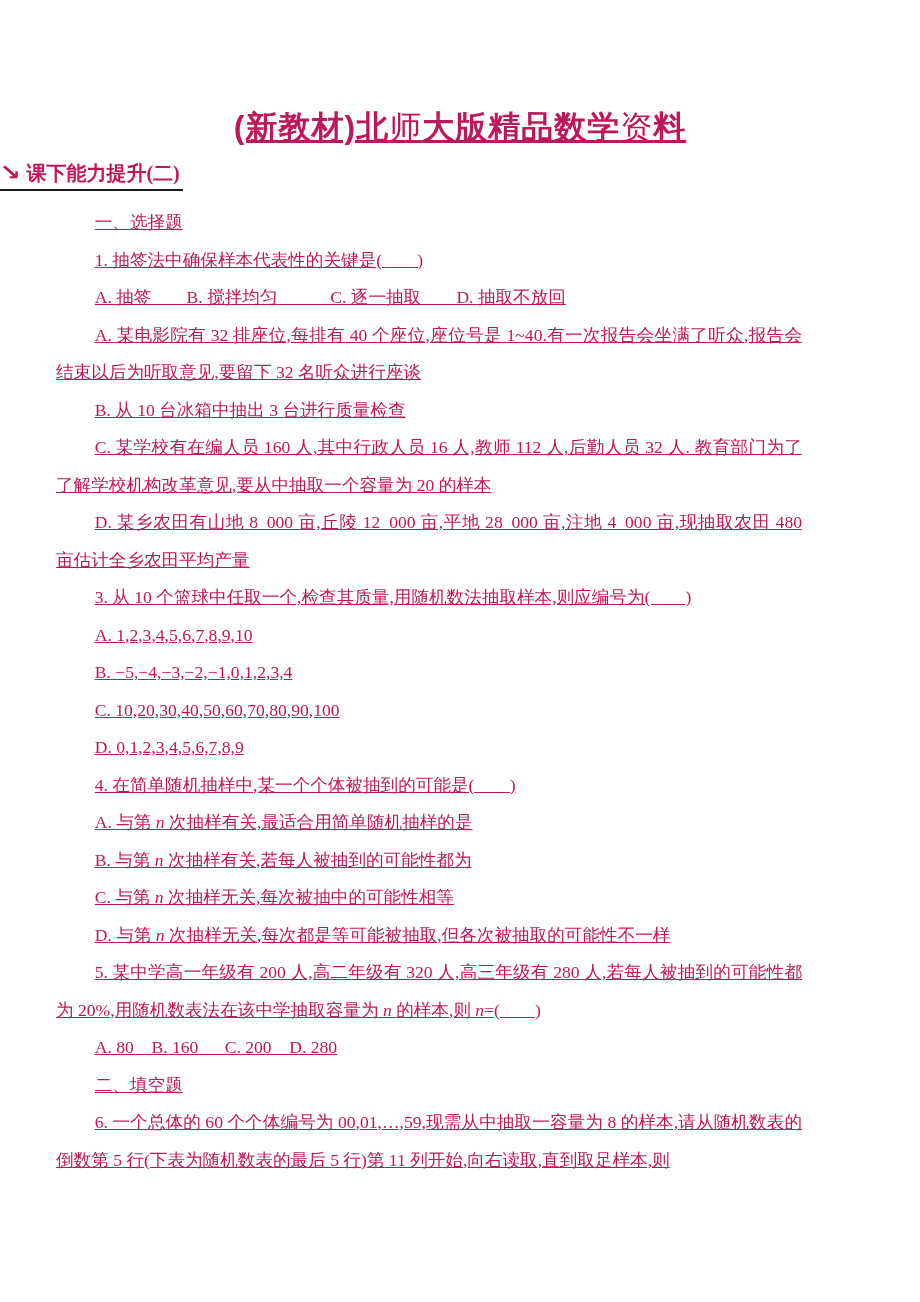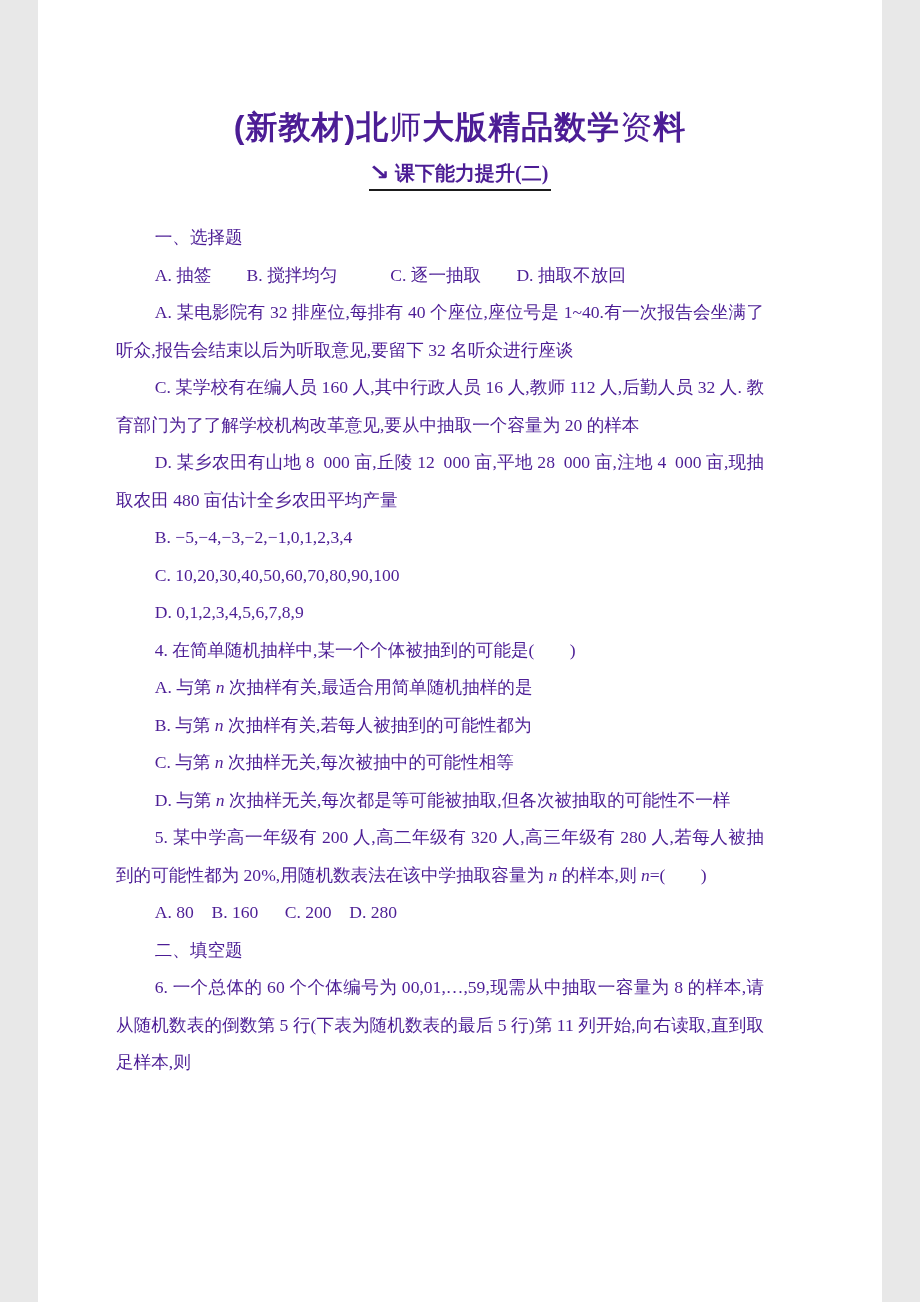--- a/index.html
+++ b/index.html
@@ -2,66 +2,66 @@
 <html lang="zh"><head>
 <meta charset="utf-8">
 <style>
   html, body {
     margin: 0;
     padding: 0;
     background: #e8e8e8;
   }
   .page {
     position: relative;
-    width: 844px;
+    width: 920px;
     height: 1302px;
     margin: 0 auto;
     background: #ffffff;
-    color: #4c1d95;
+    color: #be185d;
     font-family: "Liberation Serif", "DejaVu Serif", serif;
     overflow: hidden;
+    text-decoration: underline;
   }
   .doc-title {
     padding-top: 106px;
     text-align: center;
     font-size: 32px;
     line-height: 42px;
     letter-spacing: 1px;
     font-family: "Liberation Sans", "DejaVu Sans", sans-serif;
     white-space: nowrap;
   }
   .doc-title span { font-weight: bold; }
   .doc-title span.thin {
     font-weight: normal;
     font-family: "Liberation Serif", "DejaVu Serif", serif;
   }
   .subtitle-row {
     margin-top: 12px;
-    text-align: center;
   }
   .subtitle {
     display: inline-block;
     border-bottom: 2px solid #1b1b1b;
     padding: 0 3px 3px 1px;
     font-size: 20px;
     line-height: 26px;
     font-weight: bold;
     white-space: nowrap;
   }
   .subtitle .arrow {
     display: inline-block;
     font-family: "DejaVu Sans", sans-serif;
     font-size: 22px;
     font-weight: bold;
     margin-right: 7px;
     transform: scale(1.15, 1.0);
   }
   .doc-body {
-    margin-top: 28px;
-    padding: 0 118px 0 78px;
+    margin-top: 13px;
+    padding: 0 118px 0 56px;
     text-align: justify;
   }
   .para {
     margin: 0;
     text-indent: 2.2em;
     font-size: 17.6px;
     line-height: 37.5px;
     word-break: normal;
   }
   .para .it {
@@ -75,24 +75,28 @@
   <div class="doc-title"><span>(新教材)北</span><span class="thin">师</span><span>大版精品数学</span><span class="thin">资</span><span>料</span></div>
 
   <div class="subtitle-row">
     <span class="subtitle">
       <span class="arrow">↘</span><span>课下能力提升(二)</span>
     </span>
   </div>
 
   <div class="doc-body">
       <p class="para"><span>一、选择题</span></p>
+      <p class="para"><span>1. 抽签法中确保样本代表性的关键是(　　)</span></p>
       <p class="para"><span>A. 抽签　　B. 搅拌均匀　　　C. 逐一抽取　　D. 抽取不放回</span></p>
       <p class="para"><span>A. 某电影院有 32 排座位,每排有 40 个座位,座位号是 1~40.有一次报告会坐满了听众,报告会结束以后为听取意见,要留下 32 名听众进行座谈</span></p>
+      <p class="para"><span>B. 从 10 台冰箱中抽出 3 台进行质量检查</span></p>
       <p class="para"><span>C. 某学校有在编人员 160 人,其中行政人员 16 人,教师 112 人,后勤人员 32 人. 教育部门为了了解学校机构改革意见,要从中抽取一个容量为 20 的样本</span></p>
       <p class="para"><span>D. 某乡农田有山地 8 000 亩,丘陵 12 000 亩,平地 28 000 亩,注地 4 000 亩,现抽取农田 480 亩估计全乡农田平均产量</span></p>
+      <p class="para"><span>3. 从 10 个篮球中任取一个,检查其质量,用随机数法抽取样本,则应编号为(　　)</span></p>
+      <p class="para"><span>A. 1,2,3,4,5,6,7,8,9,10</span></p>
       <p class="para"><span>B. −5,−4,−3,−2,−1,0,1,2,3,4</span></p>
       <p class="para"><span>C. 10,20,30,40,50,60,70,80,90,100</span></p>
       <p class="para"><span>D. 0,1,2,3,4,5,6,7,8,9</span></p>
       <p class="para"><span>4. 在简单随机抽样中,某一个个体被抽到的可能是(　　)</span></p>
       <p class="para"><span>A. 与第 </span><span class="it">n</span><span> 次抽样有关,最适合用简单随机抽样的是</span></p>
       <p class="para"><span>B. 与第 </span><span class="it">n</span><span> 次抽样有关,若每人被抽到的可能性都为</span></p>
       <p class="para"><span>C. 与第 </span><span class="it">n</span><span> 次抽样无关,每次被抽中的可能性相等</span></p>
       <p class="para"><span>D. 与第 </span><span class="it">n</span><span> 次抽样无关,每次都是等可能被抽取,但各次被抽取的可能性不一样</span></p>
       <p class="para"><span>5. 某中学高一年级有 200 人,高二年级有 320 人,高三年级有 280 人,若每人被抽到的可能性都为 20%,用随机数表法在该中学抽取容量为 </span><span class="it">n</span><span> 的样本,则 </span><span class="it">n</span><span>=(　　)</span></p>
       <p class="para"><span>A. 80　B. 160　 C. 200　D. 280</span></p>

